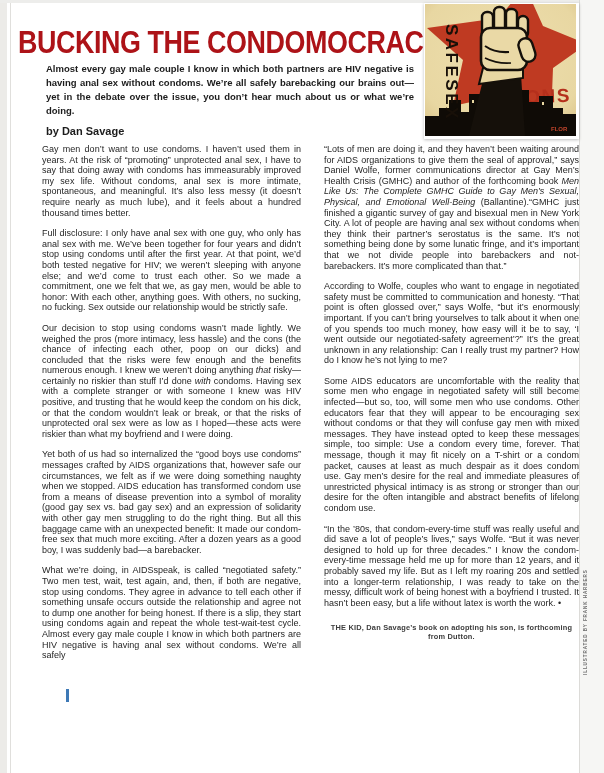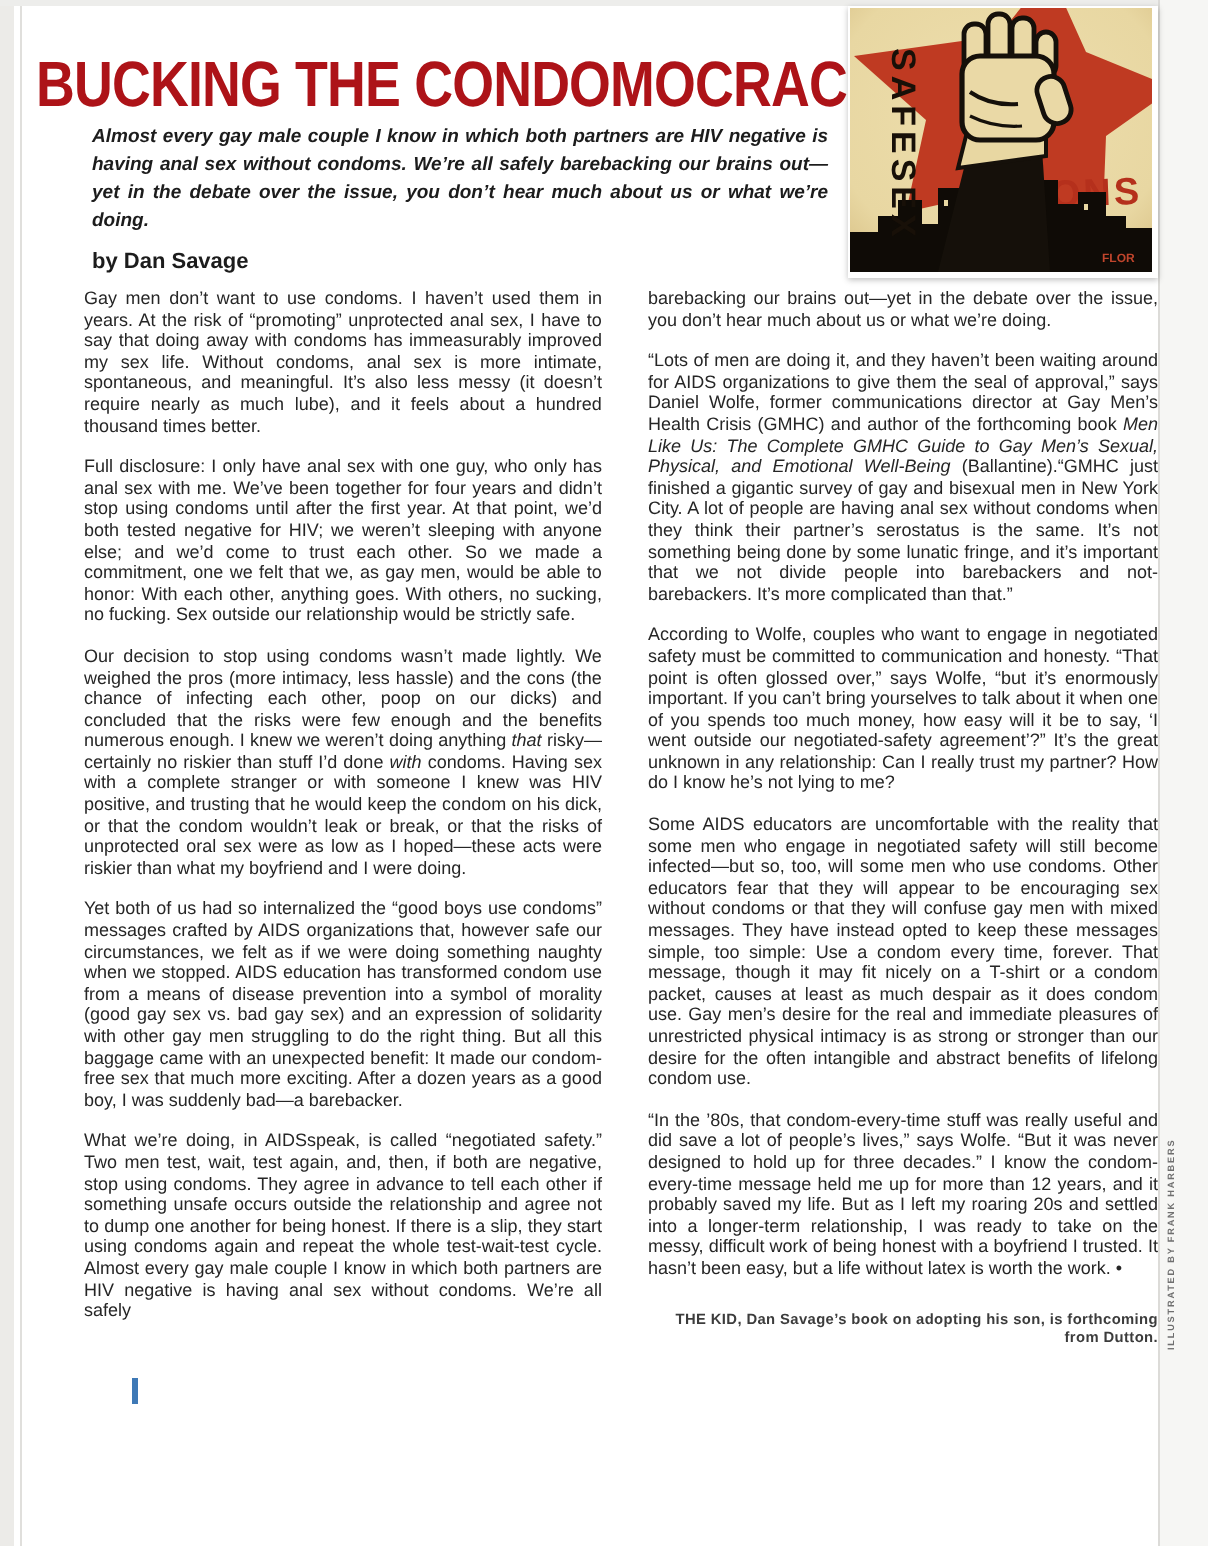--- a/index.html
+++ b/index.html
@@ -17,21 +17,21 @@
 
   .headline{
     position:absolute;left:18px;top:26px;white-space:nowrap;
     font-size:32px;font-weight:800;letter-spacing:-0.5px;line-height:1;
     color:#ad1318;
   }
   .headline .squeeze{display:inline-block;transform:scaleX(0.84);transform-origin:0 50%;}
 
   .deck-block{position:absolute;left:46px;top:62px;width:368px;}
   .deck{
-    font-size:9.5px;line-height:14px;font-weight:bold;font-style:italic;
+    font-size:9.5px;line-height:14px;font-weight:bold;
     text-align:justify;color:#1c1c1c;
   }
   .byline{margin-top:7px;font-size:11px;font-weight:bold;color:#1c1c1c;}
 
   .poster{
     position:absolute;left:424px;top:3px;width:153px;height:134px;
     background:#fff;padding:1px;box-shadow:0 1px 3px rgba(0,0,0,0.25);
   }
   .poster svg{display:block;width:151px;height:132px;}
 
@@ -39,21 +39,21 @@
     position:absolute;left:42px;top:144px;width:537px;
     display:flex;gap:23px;
   }
   .col{font-size:9px;line-height:10.6px;text-align:justify;color:#262626;}
   .col-left{width:265px;}
   .col-right{width:261px;}
   .col p{margin:0 0 10px 0;}
   .col .it{font-style:italic;}
   .footer-note{
     margin-top:15px;font-size:7.4px;font-weight:bold;color:#3c3c3c;
-    letter-spacing:0.2px;text-align:right;line-height:9px;
+    letter-spacing:0.2px;text-align:center;line-height:9px;
   }
 
   .cursor-mark{position:absolute;left:66px;top:689px;width:3px;height:13px;background:#3e79b6;}
 
   .illustration-credit{
     position:absolute;left:583px;top:585px;height:90px;
     writing-mode:vertical-rl;transform:rotate(180deg);
     font-size:4.6px;font-weight:bold;color:#6f6f6f;letter-spacing:0.9px;
     white-space:nowrap;
   }
@@ -136,21 +136,20 @@
 <div class="columns">
   <div class="col col-left">
       <p><span>Gay men don’t want to use condoms. I haven’t used them in years. At the risk of “promoting” unprotected anal sex, I have to say that doing away with condoms has immeasurably improved my sex life. Without condoms, anal sex is more intimate, spontaneous, and meaningful. It’s also less messy (it doesn’t require nearly as much lube), and it feels about a hundred thousand times better.</span></p>
       <p><span>Full disclosure: I only have anal sex with one guy, who only has anal sex with me. We’ve been together for four years and didn’t stop using condoms until after the first year. At that point, we’d both tested negative for HIV; we weren’t sleeping with anyone else; and we’d come to trust each other. So we made a commitment, one we felt that we, as gay men, would be able to honor: With each other, anything goes. With others, no sucking, no fucking. Sex outside our relationship would be strictly safe.</span></p>
       <p><span>Our decision to stop using condoms wasn’t made lightly. We weighed the pros (more intimacy, less hassle) and the cons (the chance of infecting each other, poop on our dicks) and concluded that the risks were few enough and the benefits numerous enough. I knew we weren’t doing anything </span><span class="it">that</span><span> risky—certainly no riskier than stuff I’d done </span><span class="it">with</span><span> condoms. Having sex with a complete stranger or with someone I knew was HIV positive, and trusting that he would keep the condom on his dick, or that the condom wouldn’t leak or break, or that the risks of unprotected oral sex were as low as I hoped—these acts were riskier than what my boyfriend and I were doing.</span></p>
       <p><span>Yet both of us had so internalized the “good boys use condoms” messages crafted by AIDS organizations that, however safe our circumstances, we felt as if we were doing something naughty when we stopped. AIDS education has transformed condom use from a means of disease prevention into a symbol of morality (good gay sex vs. bad gay sex) and an expression of solidarity with other gay men struggling to do the right thing. But all this baggage came with an unexpected benefit: It made our condom-free sex that much more exciting. After a dozen years as a good boy, I was suddenly bad—a barebacker.</span></p>
       <p><span>What we’re doing, in AIDSspeak, is called “negotiated safety.” Two men test, wait, test again, and, then, if both are negative, stop using condoms. They agree in advance to tell each other if something unsafe occurs outside the relationship and agree not to dump one another for being honest. If there is a slip, they start using condoms again and repeat the whole test-wait-test cycle. Almost every gay male couple I know in which both partners are HIV negative is having anal sex without condoms. We’re all safely</span></p>
     </div>
   <div class="col col-right">
     <div>
-        <p><span>barebacking our brains out—yet in the debate over the issue, you don’t hear much about us or what we’re doing.</span></p>
         <p><span>“Lots of men are doing it, and they haven’t been waiting around for AIDS organizations to give them the seal of approval,” says Daniel Wolfe, former communications director at Gay Men’s Health Crisis (GMHC) and author of the forthcoming book </span><span class="it">Men Like Us: The Complete GMHC Guide to Gay Men’s Sexual, Physical, and Emotional Well-Being</span><span> (Ballantine).“GMHC just finished a gigantic survey of gay and bisexual men in New York City. A lot of people are having anal sex without condoms when they think their partner’s serostatus is the same. It’s not something being done by some lunatic fringe, and it’s important that we not divide people into barebackers and not-barebackers. It’s more complicated than that.”</span></p>
         <p><span>According to Wolfe, couples who want to engage in negotiated safety must be committed to communication and honesty. “That point is often glossed over,” says Wolfe, “but it’s enormously important. If you can’t bring yourselves to talk about it when one of you spends too much money, how easy will it be to say, ‘I went outside our negotiated-safety agreement’?” It’s the great unknown in any relationship: Can I really trust my partner? How do I know he’s not lying to me?</span></p>
         <p><span>Some AIDS educators are uncomfortable with the reality that some men who engage in negotiated safety will still become infected—but so, too, will some men who use condoms. Other educators fear that they will appear to be encouraging sex without condoms or that they will confuse gay men with mixed messages. They have instead opted to keep these messages simple, too simple: Use a condom every time, forever. That message, though it may fit nicely on a T-shirt or a condom packet, causes at least as much despair as it does condom use. Gay men’s desire for the real and immediate pleasures of unrestricted physical intimacy is as strong or stronger than our desire for the often intangible and abstract benefits of lifelong condom use.</span></p>
         <p><span>“In the ’80s, that condom-every-time stuff was really useful and did save a lot of people’s lives,” says Wolfe. “But it was never designed to hold up for three decades.” I know the condom-every-time message held me up for more than 12 years, and it probably saved my life. But as I left my roaring 20s and settled into a longer-term relationship, I was ready to take on the messy, difficult work of being honest with a boyfriend I trusted. It hasn’t been easy, but a life without latex is worth the work. •</span></p>
       </div>
     <div class="footer-note">THE KID, Dan Savage’s book on adopting his son, is forthcoming from Dutton.</div>
   </div>
 </div>
 
 <div class="cursor-mark"></div>

